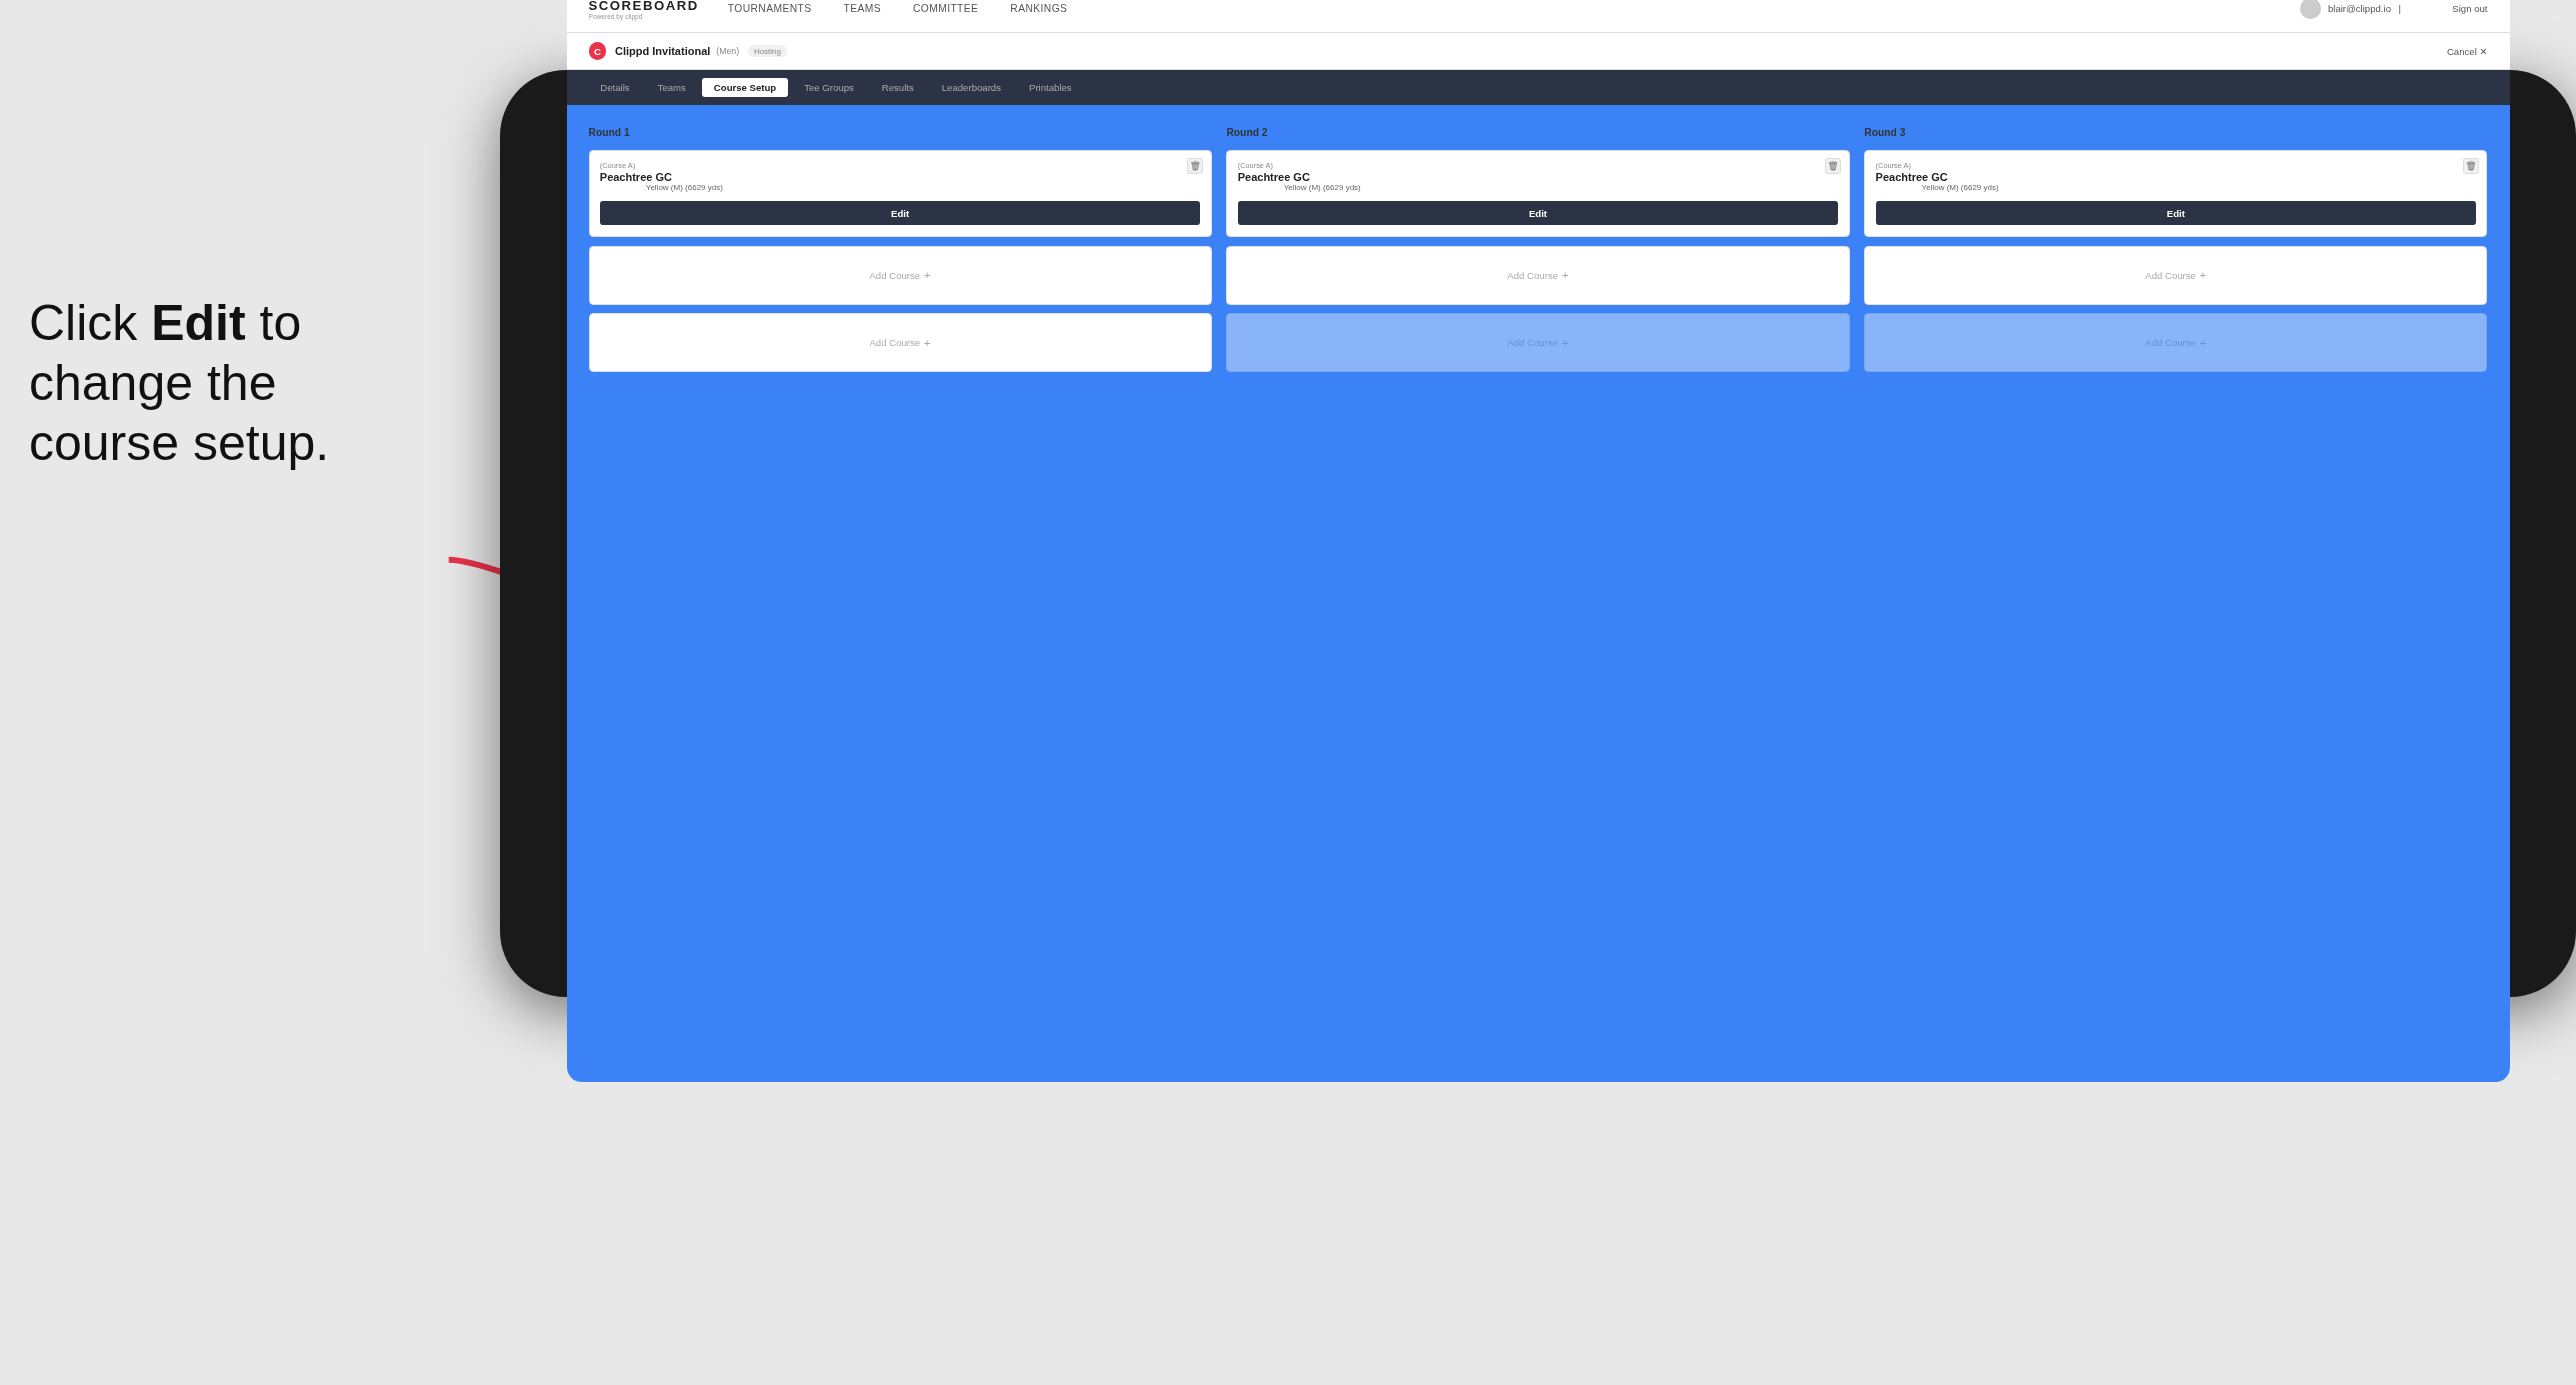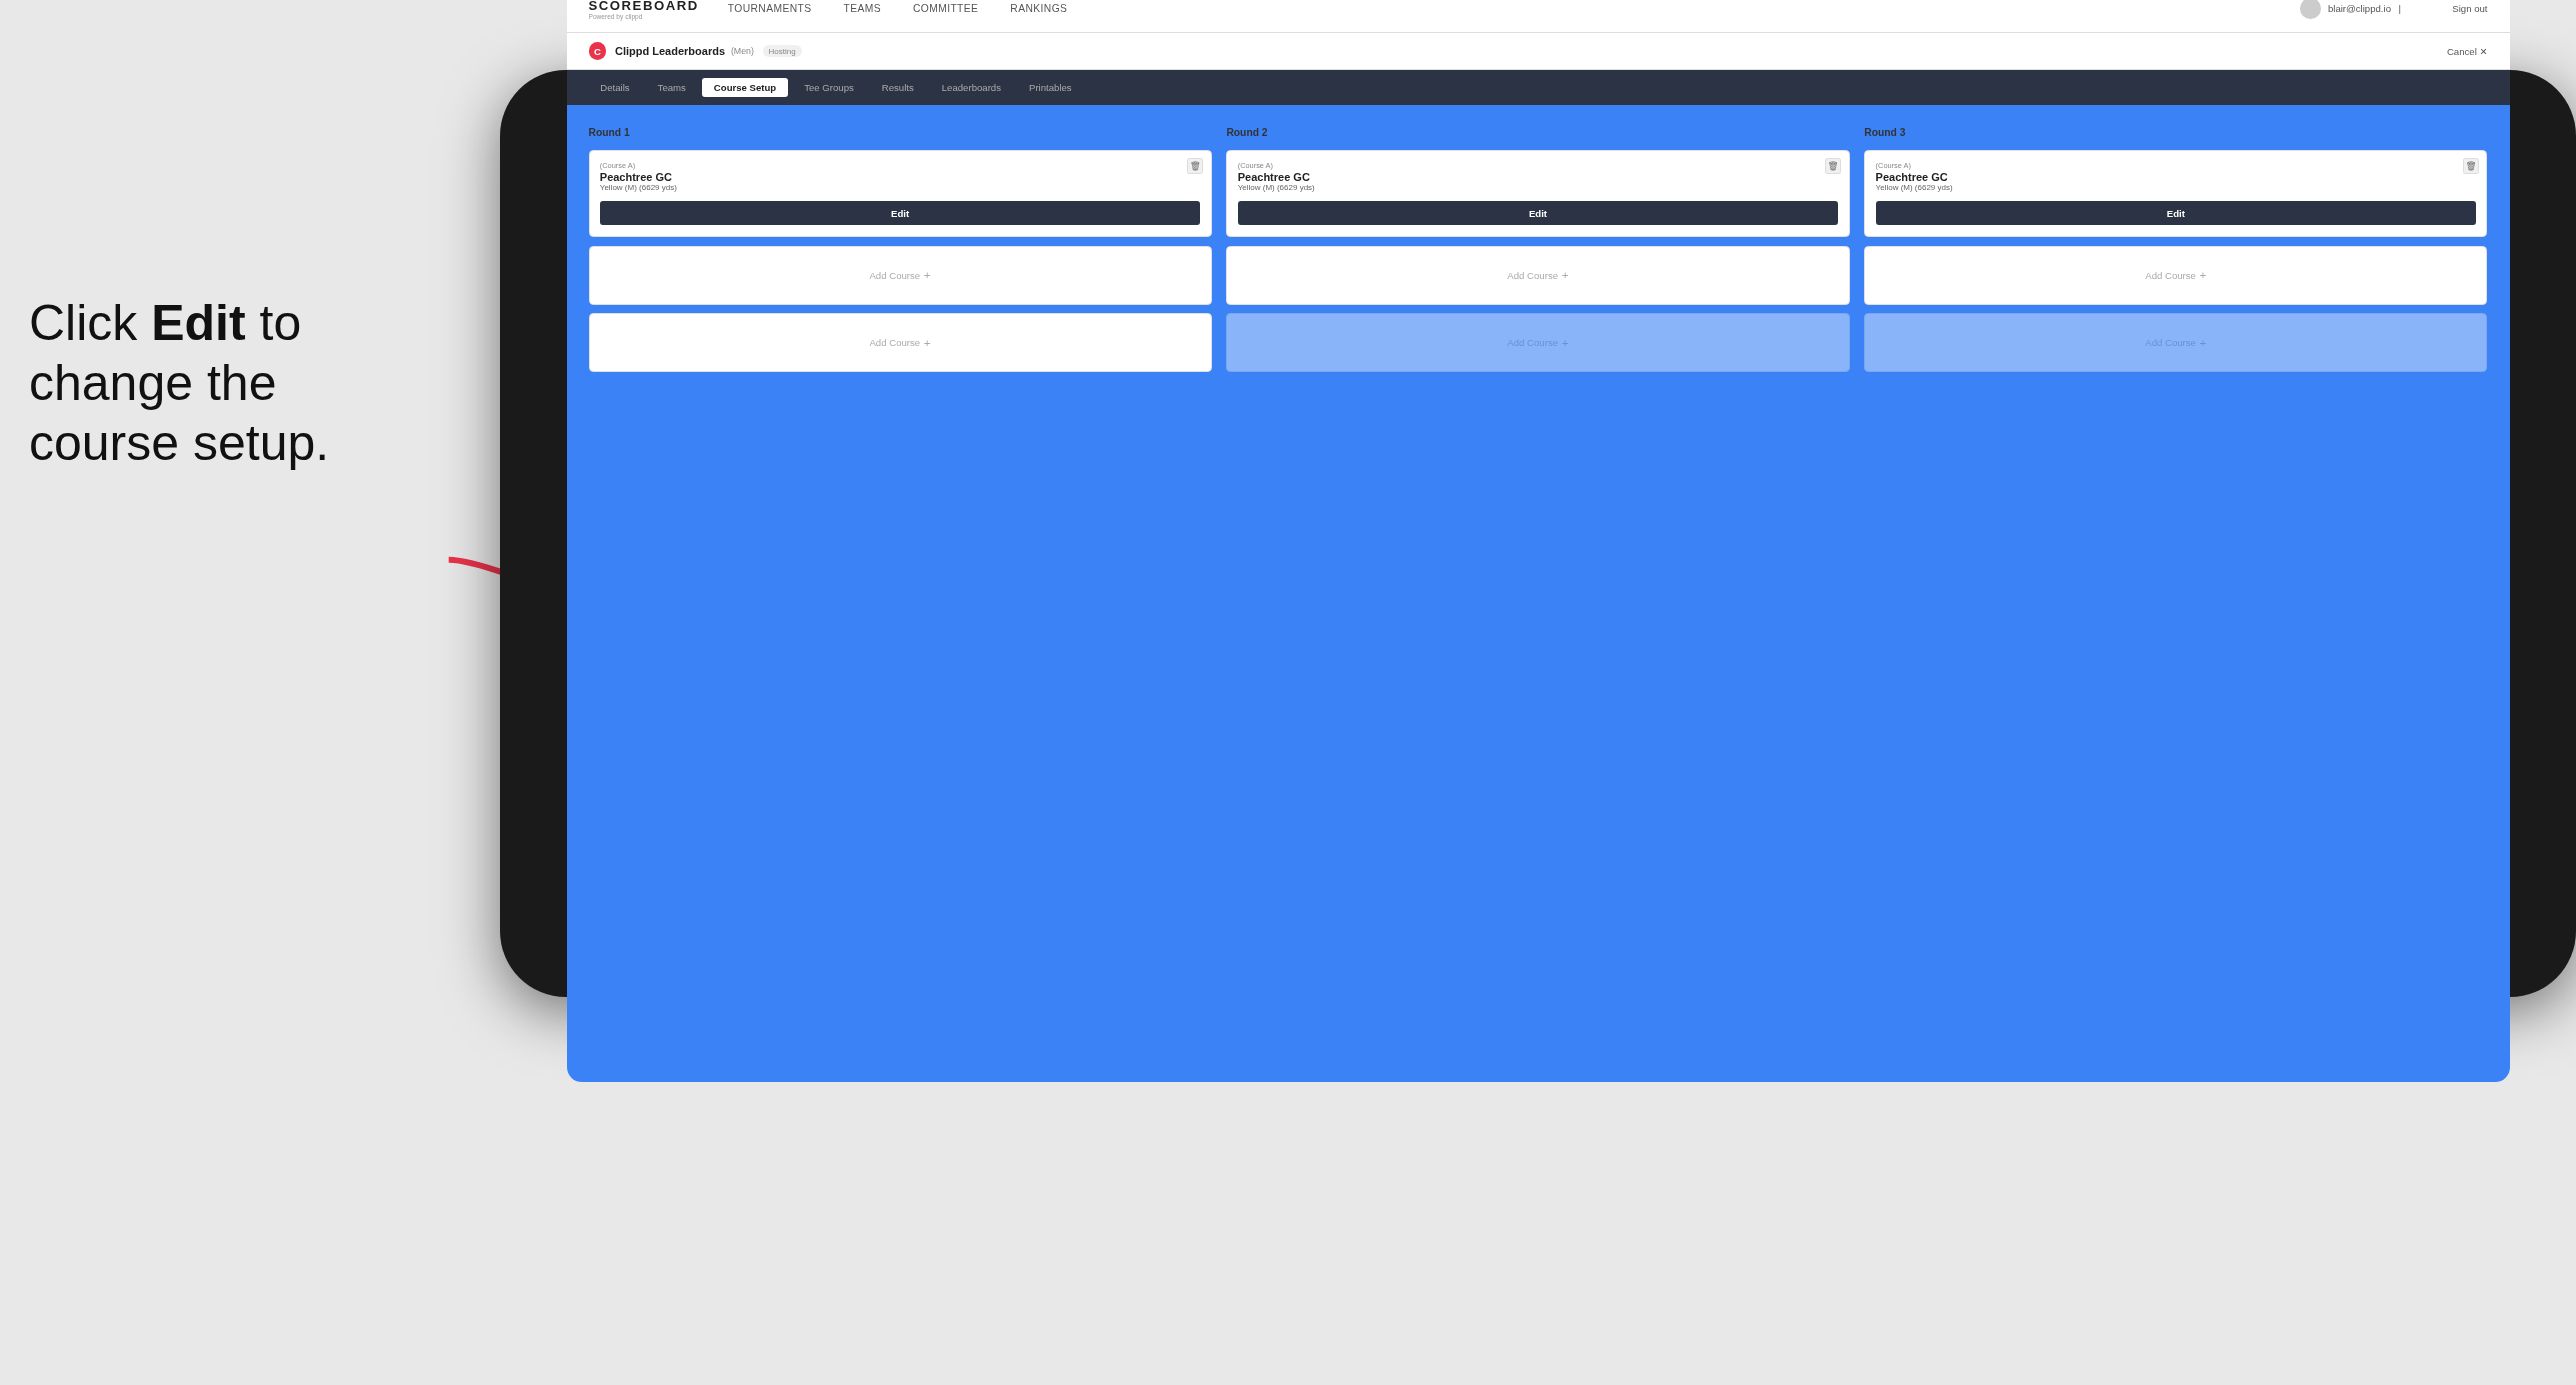--- a/index.html
+++ b/index.html
@@ -220,20 +220,21 @@
       margin-bottom: 1.5px;
     }
     .course-name {
       font-size: 11px;
       font-weight: bold;
       color: #222;
     }
     .course-tee {
       font-size: 8px;
       color: #666;
+      margin-left: 46px;
     }
 
     .card-delete-btn {
       position: absolute;
       top: 7.4px;
       right: 7.4px;
       width: 16px;
       height: 16px;
       background: #f0f0f0;
       border: 0.7px solid #ddd;
@@ -331,21 +332,21 @@
         <span>blair@clippd.io</span>
         <span>|</span>
         <a style="cursor:pointer;color:#555;font-size:9.6px;margin-left:44px;">Sign out</a>
       </div>
     </div>
 
     <div class="sub-header">
       <div class="sub-header-logo">
         <span>C</span>
       </div>
-      <span class="sub-header-title">Clippd Leaderboards</span>
+      <span class="sub-header-title">Clippd Invitational</span>
       <span class="sub-header-tag">(Men)</span>
       <span class="sub-header-badge">Hosting</span>
       <span class="sub-header-cancel">Cancel ✕</span>
     </div>
 
     <div class="tab-bar">
       <div class="tab-item">Details</div>
       <div class="tab-item">Teams</div>
       <div class="tab-item active">Course Setup</div>
       <div class="tab-item">Tee Groups</div>

